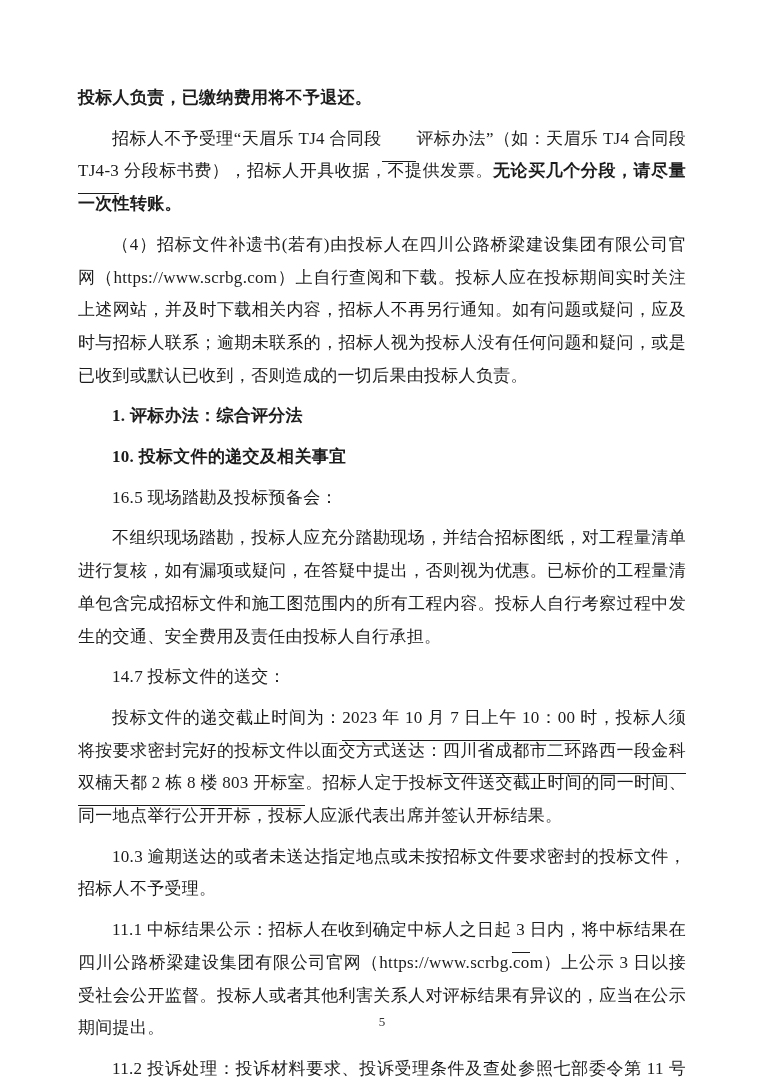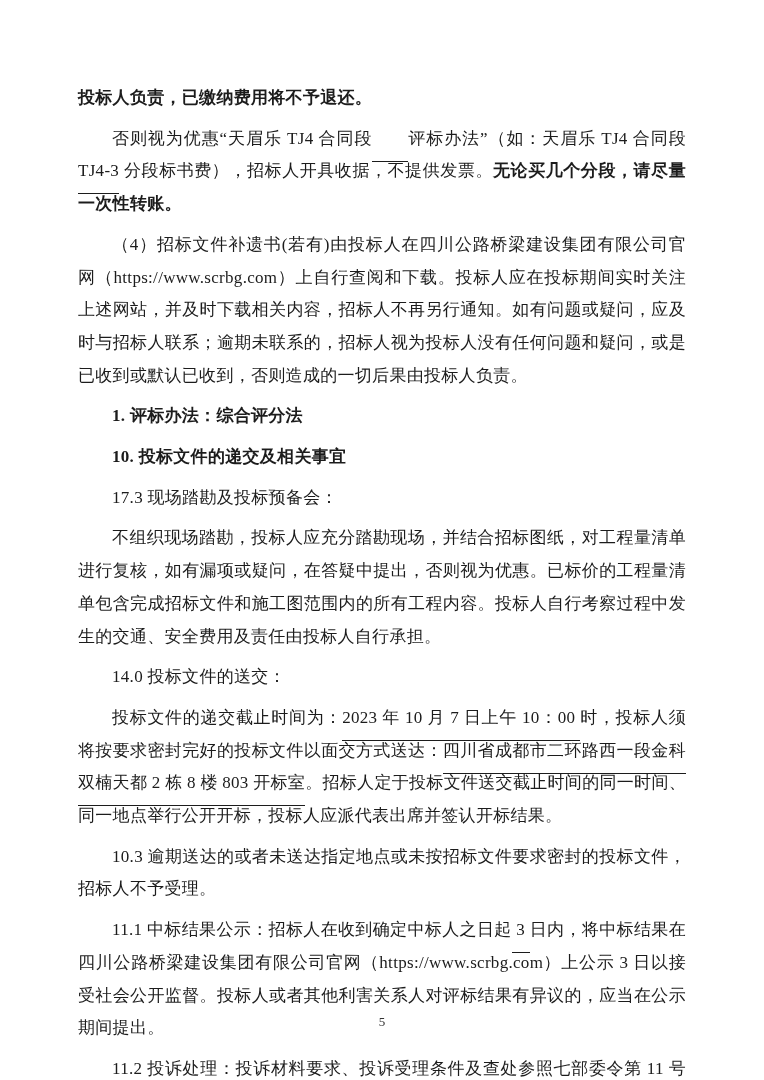--- a/index.html
+++ b/index.html
@@ -39,27 +39,27 @@
     font-size: 13px;
     color: #333333;
   }
 </style>
 </head>
 <body>
 
 <div class="page">
   <main class="content">
       <p class="para"><span class="b ">投标人负责，已缴纳费用将不予退还。</span></p>
-      <p class="para indent"><span class="">否则视为优惠“天眉乐 TJ4 合同段</span><span class="u">　　</span><span class="">评标办法”（如：天眉乐 TJ4 合同段 </span><span class="u">TJ4-3</span><span class=""> 分段标书费），招标人开具收据，不提供发票。</span><span class="b ">无论买几个分段，请尽量一次性转账。</span></p>
+      <p class="para indent"><span class="">招标人不予受理“天眉乐 TJ4 合同段</span><span class="u">　　</span><span class="">评标办法”（如：天眉乐 TJ4 合同段 </span><span class="u">TJ4-3</span><span class=""> 分段标书费），招标人开具收据，不提供发票。</span><span class="b ">无论买几个分段，请尽量一次性转账。</span></p>
       <p class="para indent"><span class="">（4）招标文件补遗书(若有)由投标人在四川公路桥梁建设集团有限公司官网（https://www.scrbg.com）上自行查阅和下载。投标人应在投标期间实时关注上述网站，并及时下载相关内容，招标人不再另行通知。如有问题或疑问，应及时与招标人联系；逾期未联系的，招标人视为投标人没有任何问题和疑问，或是已收到或默认已收到，否则造成的一切后果由投标人负责。</span></p>
       <p class="para indent"><span class="b ">1. 评标办法：综合评分法</span></p>
       <p class="para indent"><span class="b ">10. 投标文件的递交及相关事宜</span></p>
-      <p class="para indent"><span class="">17.3 现场踏勘及投标预备会：</span></p>
+      <p class="para indent"><span class="">16.5 现场踏勘及投标预备会：</span></p>
       <p class="para indent"><span class="">不组织现场踏勘，投标人应充分踏勘现场，并结合招标图纸，对工程量清单进行复核，如有漏项或疑问，在答疑中提出，否则视为优惠。已标价的工程量清单包含完成招标文件和施工图范围内的所有工程内容。投标人自行考察过程中发生的交通、安全费用及责任由投标人自行承担。</span></p>
-      <p class="para indent"><span class="">14.0 投标文件的送交：</span></p>
+      <p class="para indent"><span class="">14.7 投标文件的送交：</span></p>
       <p class="para indent"><span class="">投标文件的递交截止时间为：</span><span class="u">2023 年 10 月 7 日上午 10：00 </span><span class="">时，投标人须将按要求密封完好的投标文件以面交方式送达：</span><span class="u">四川省成都市二环路西一段金科双楠天都 2 栋 8 楼 803 开标室</span><span class="">。招标人定于投标文件送交截止时间的同一时间、同一地点举行公开开标，投标人应派代表出席并签认开标结果。</span></p>
       <p class="para indent"><span class="">10.3 逾期送达的或者未送达指定地点或未按招标文件要求密封的投标文件，招标人不予受理。</span></p>
       <p class="para indent"><span class="">11.1 中标结果公示：招标人在收到确定中标人之日起</span><span class="u"> 3 </span><span class="">日内，将中标结果在四川公路桥梁建设集团有限公司官网（https://www.scrbg.com）上公示 3 日以接受社会公开监督。投标人或者其他利害关系人对评标结果有异议的，应当在公示期间提出。</span></p>
       <p class="para indent"><span class="">11.2 投诉处理：投诉材料要求、投诉受理条件及查处参照七部委令第 11 号和川交函[2017]29 号对投诉的规定执行。超出投诉时效的，则不予受理。</span></p>
       <p class="para indent"><span class="">11.3 监督电话：028-85562601</span></p>
     </main>
   <div class="page-footer">
     <span>5</span>
   </div>
 </div>

